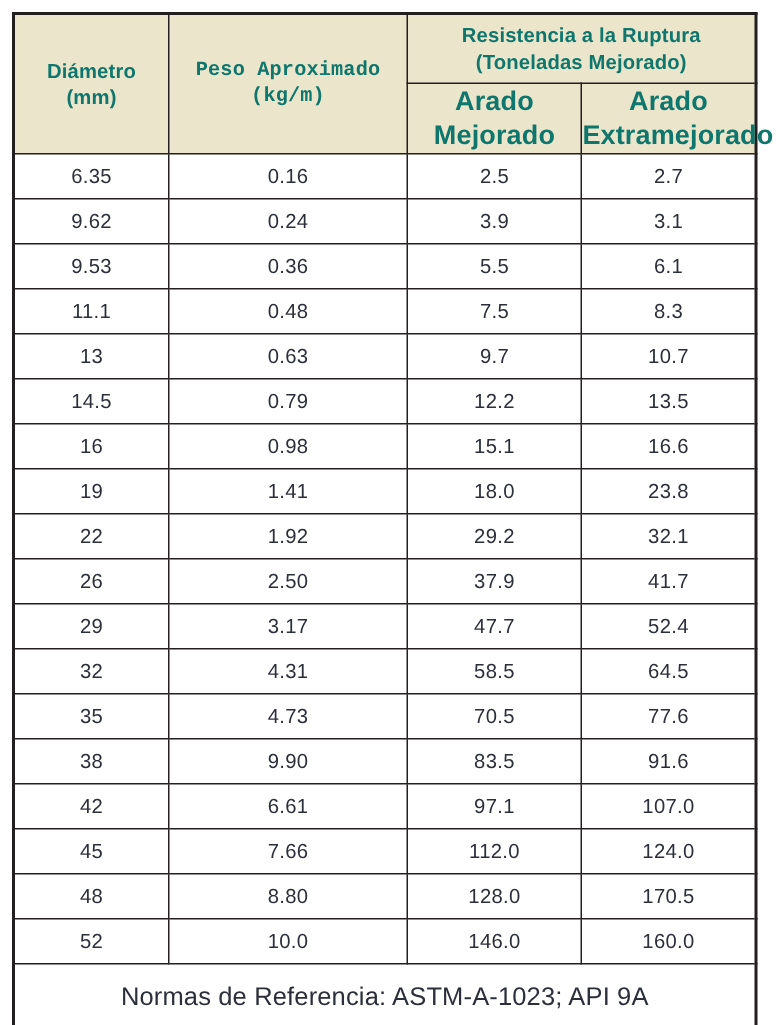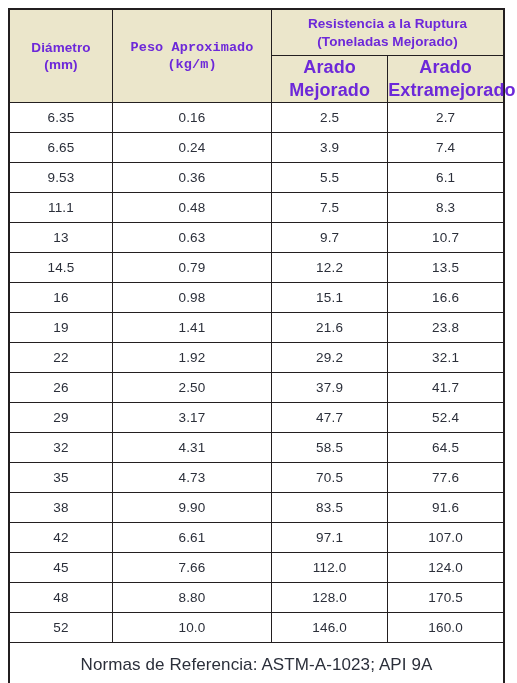--- a/index.html
+++ b/index.html
@@ -31,21 +31,21 @@
   }
   table.spec-table th,
   table.spec-table td {
     border: 1px solid #231f20;
     text-align: center;
     vertical-align: middle;
     padding: 0;
   }
   thead th {
     background: #ebe6cb;
-    color: #6d28d9;
+    color: #0f766e;
     font-weight: bold;
     font-size: 13.5px;
     line-height: 1.28;
     letter-spacing: 0.1px;
   }
   th.h-diametro, th.h-peso {
     width: 102px;
   }
   th.h-peso {
     width: 158px;
@@ -116,24 +116,24 @@
       </tr>
     </thead>
     <tbody id="table-body">
         <tr>
           <td>6.35</td>
           <td>0.16</td>
           <td>2.5</td>
           <td>2.7</td>
         </tr>
         <tr>
-          <td>6.65</td>
+          <td>9.62</td>
           <td>0.24</td>
           <td>3.9</td>
-          <td>7.4</td>
+          <td>3.1</td>
         </tr>
         <tr>
           <td>9.53</td>
           <td>0.36</td>
           <td>5.5</td>
           <td>6.1</td>
         </tr>
         <tr>
           <td>11.1</td>
           <td>0.48</td>
@@ -154,21 +154,21 @@
         </tr>
         <tr>
           <td>16</td>
           <td>0.98</td>
           <td>15.1</td>
           <td>16.6</td>
         </tr>
         <tr>
           <td>19</td>
           <td>1.41</td>
-          <td>21.6</td>
+          <td>18.0</td>
           <td>23.8</td>
         </tr>
         <tr>
           <td>22</td>
           <td>1.92</td>
           <td>29.2</td>
           <td>32.1</td>
         </tr>
         <tr>
           <td>26</td>

